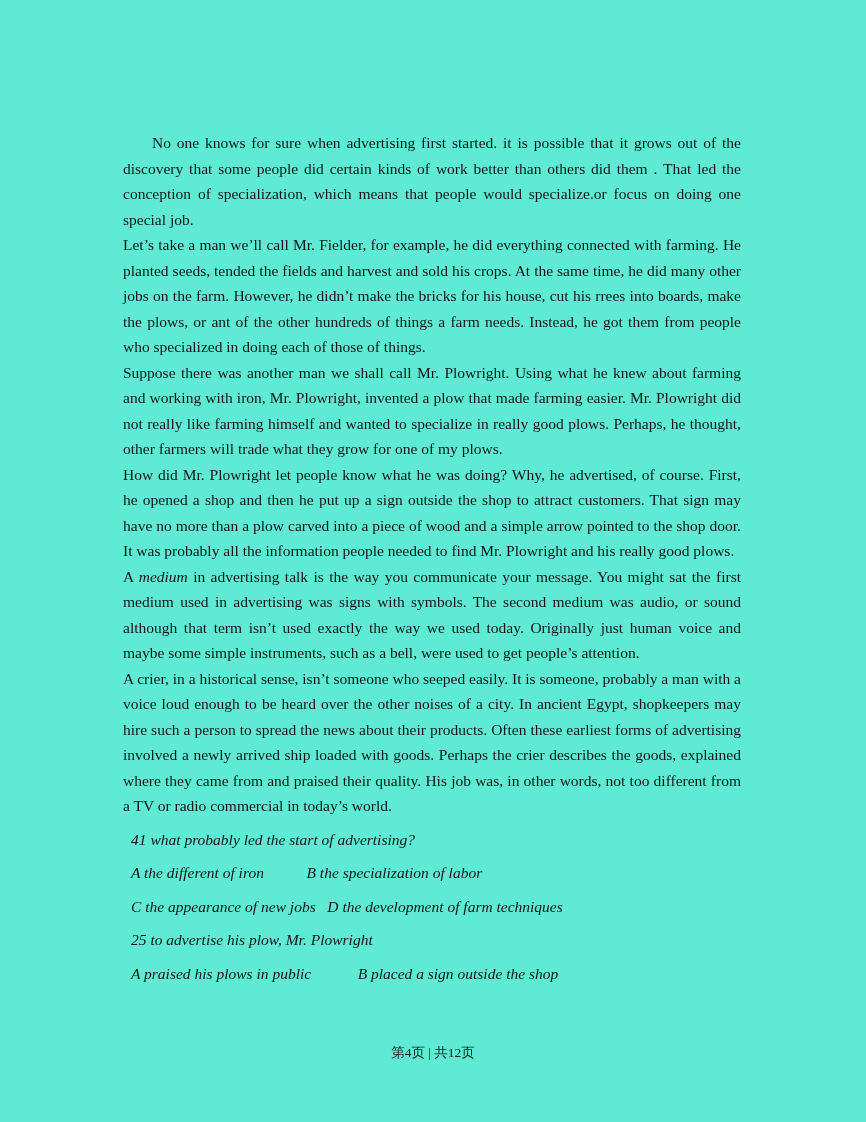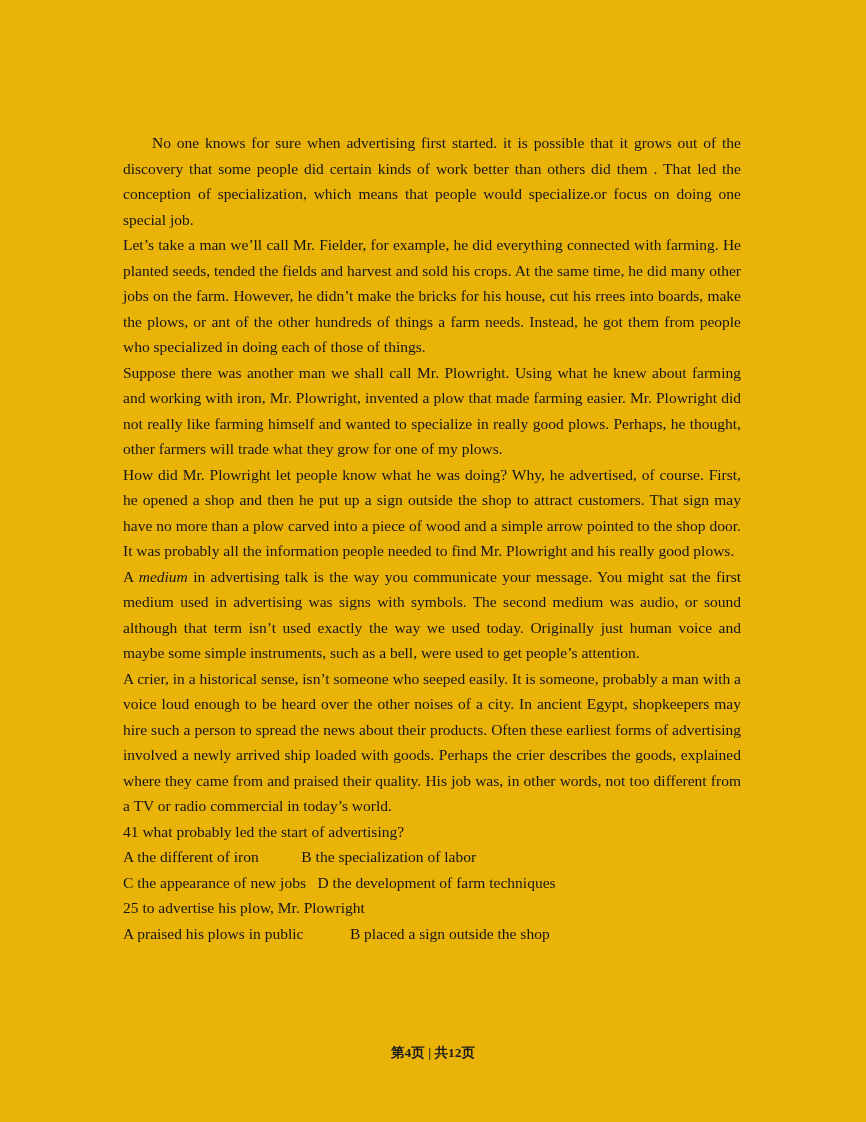--- a/index.html
+++ b/index.html
@@ -8,53 +8,53 @@
     height: 1122px;
     background: #ffffff;
     position: relative;
     overflow: hidden;
     font-family: "Liberation Serif", serif;
     color: #161616;
   }
   .page {
     position: absolute;
     inset: 0;
-    background: #eab308;
+    background: #5eead4;
   }
   .text-block {
     position: absolute;
     left: 123px;
     top: 130px;
     width: 618px;
   }
   .para {
     margin: 0;
     font-size: 15.5px;
     line-height: 25.5px;
     text-align: justify;
   }
   .para.indent { text-indent: 29px; }
   .qline {
-    margin: 0;
+    margin: 8px;
     font-size: 15.5px;
     line-height: 25.5px;
     text-align: left;
     white-space: pre-wrap;
+    font-style: italic;
   }
   .medium-italic { font-style: italic; }
   .footer {
     position: absolute;
     left: 0;
     right: 0;
     top: 1044px;
     text-align: center;
     font-size: 13.5px;
     line-height: 18px;
     color: #1c1c1c;
-    font-weight: bold;
   }
 </style>
 </head>
 <body>
 
 <div class="page">
   <div class="text-block">
 
     <p class="para indent">No one knows for sure when advertising first started. it is possible that it grows out of the discovery that some people  did certain kinds of work better than others did them . That led the conception of specialization, which means that people would specialize.or focus on doing one special job.</p>
 

